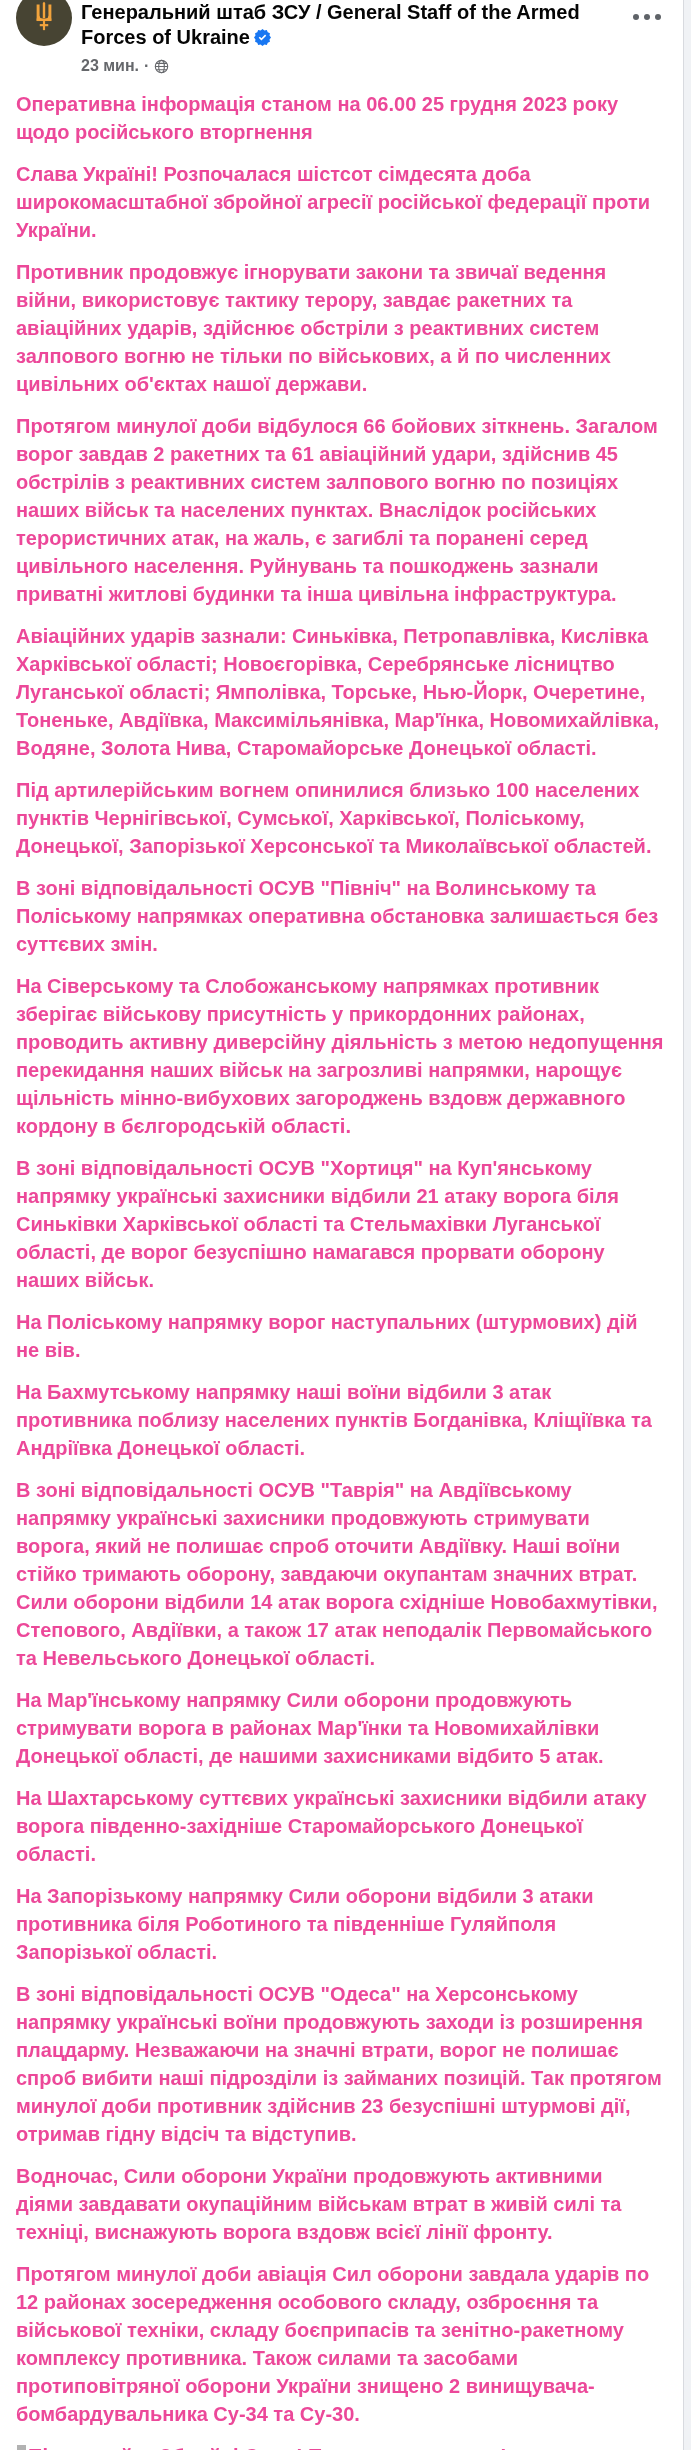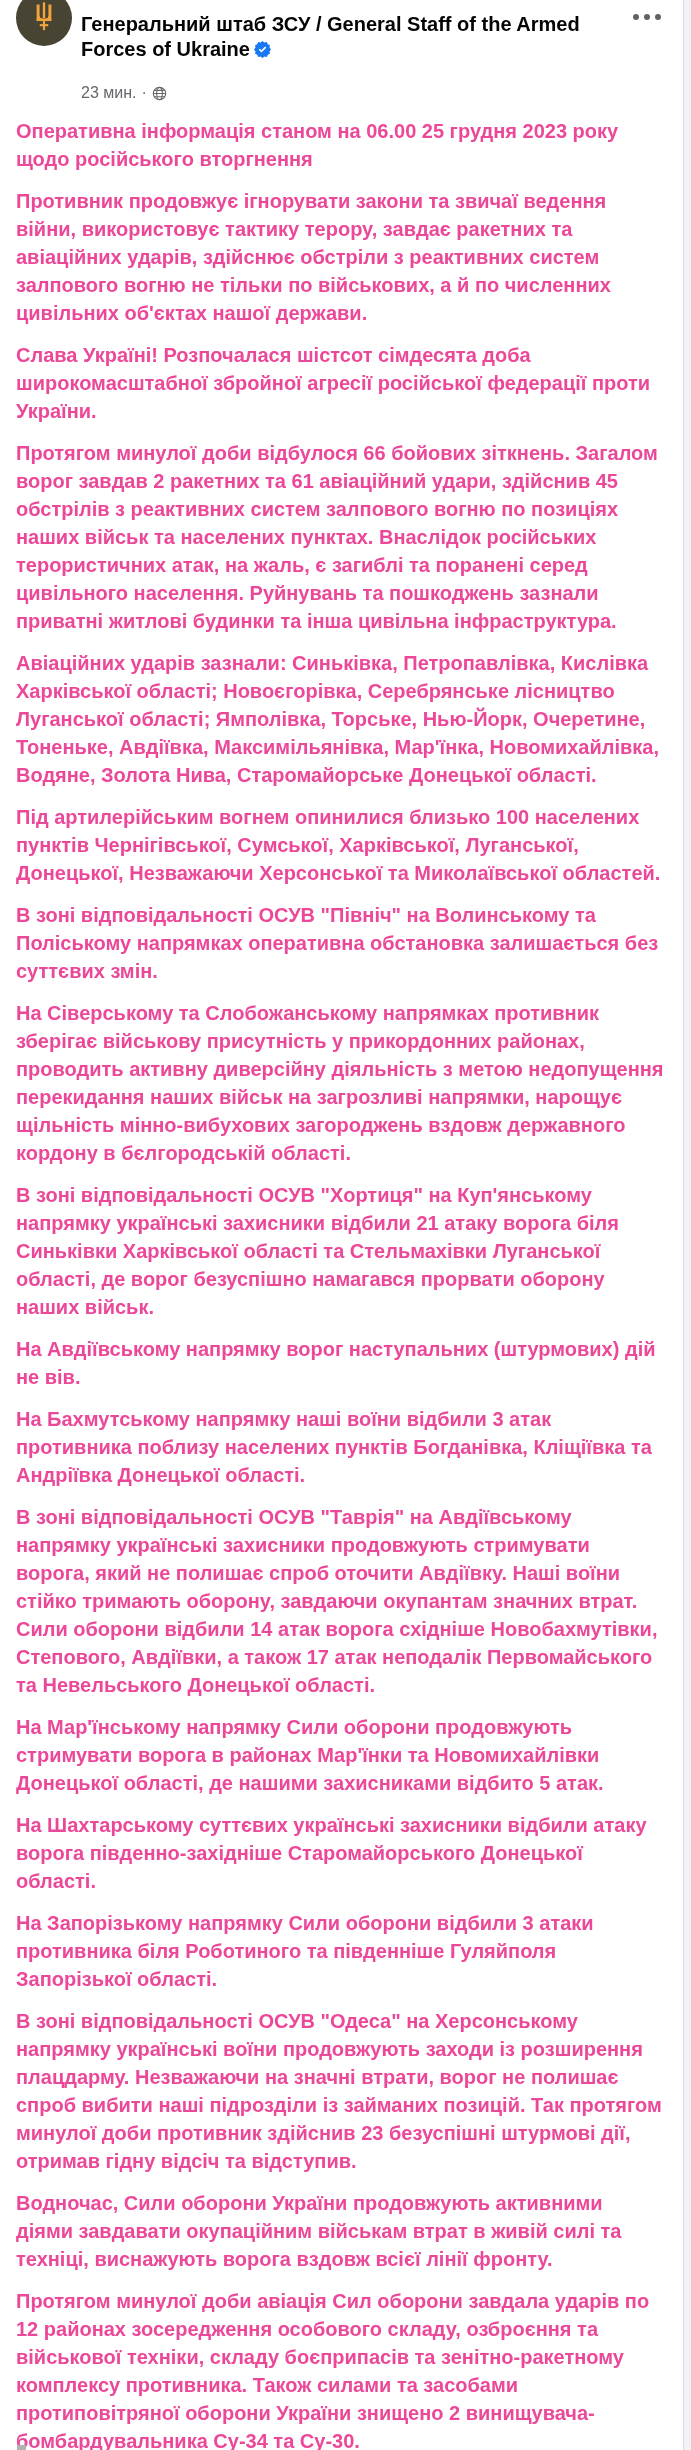--- a/index.html
+++ b/index.html
@@ -17,29 +17,29 @@
 
   
   .header { position:relative; display:flex; align-items:flex-start; }
   .avatar {
     flex:none; width:56px; height:56px; border-radius:50%;
     background:#474433; margin-top:-10px;
     display:flex; align-items:center; justify-content:center;
     cursor:pointer;
   }
   .avatar svg { margin-top:4px; }
-  .header-text { margin-left:9px; padding-top:12px; }
+  .header-text { margin-left:9px; padding-top:0; }
   .page-name {
     font-size:20px; font-weight:700; color:#050505; line-height:25px;
     max-width:500px; cursor:pointer;
   }
   .page-name .badge { display:inline-block; vertical-align:-2px; margin-left:4px; }
   .meta {
-    margin-top:20px; font-size:16px; color:#65676B;
-    display:flex; align-items:center; gap:5px;
+    margin-top:5px; font-size:16px; color:#65676B;
+    display:flex; align-items:center; gap:5px;font-weight:bold;
   }
   .menu {
     position:absolute; right:2px; top:8px; display:flex; gap:5px;
     padding:6px 2px; cursor:pointer;
   }
   .menu .dot { width:6px; height:6px; border-radius:50%; background:#5f6368; }
 
   
   .post { margin-top:15px; }
   .post p, .post .line {
@@ -99,29 +99,29 @@
 
     <div class="menu">
       <span class="dot"></span>
       <span class="dot"></span>
       <span class="dot"></span>
     </div>
   </div>
 
   <div class="post">
     <p>Оперативна інформація станом на 06.00 25 грудня 2023 року щодо російського вторгнення</p>
+    <p>Слава Україні! Розпочалася шістсот сімдесята доба широкомасштабної збройної агресії російської федерації проти України.</p>
     <p>Противник продовжує ігнорувати закони та звичаї ведення війни, використовує тактику терору, завдає ракетних та авіаційних ударів, здійснює обстріли з реактивних систем залпового вогню не тільки по військових, а й по численних цивільних об'єктах нашої держави.</p>
-    <p>Слава Україні! Розпочалася шістсот сімдесята доба широкомасштабної збройної агресії російської федерації проти України.</p>
     <p>Протягом минулої доби відбулося 66 бойових зіткнень. Загалом ворог завдав 2 ракетних та 61 авіаційний удари, здійснив 45 обстрілів з реактивних систем залпового вогню по позиціях наших військ та населених пунктах. Внаслідок російських терористичних атак, на жаль, є загиблі та поранені серед цивільного населення. Руйнувань та пошкоджень зазнали приватні житлові будинки та інша цивільна інфраструктура.</p>
     <p>Авіаційних ударів зазнали: Синьківка, Петропавлівка, Кислівка Харківської області; Новоєгорівка, Серебрянське лісництво Луганської області; Ямполівка, Торське, Нью-Йорк, Очеретине, Тоненьке, Авдіївка, Максимільянівка, Мар'їнка, Новомихайлівка, Водяне, Золота Нива, Старомайорське Донецької області.</p>
-    <p>Під артилерійським вогнем опинилися близько 100 населених пунктів Чернігівської, Сумської, Харківської, Луганської, Донецької, Незважаючи Херсонської та Миколаївської областей.</p>
+    <p>Під артилерійським вогнем опинилися близько 100 населених пунктів Чернігівської, Сумської, Харківської, Поліському, Донецької, Запорізької Херсонської та Миколаївської областей.</p>
     <p>В зоні відповідальності ОСУВ "Північ" на Волинському та Поліському напрямках оперативна обстановка залишається без суттєвих змін.</p>
     <p>На Сіверському та Слобожанському напрямках противник зберігає військову присутність у прикордонних районах, проводить активну диверсійну діяльність з метою недопущення перекидання наших військ на загрозливі напрямки, нарощує щільність мінно-вибухових загороджень вздовж державного кордону в бєлгородській області.</p>
     <p>В зоні відповідальності ОСУВ "Хортиця" на Куп'янському напрямку українські захисники відбили 21 атаку ворога біля Синьківки Харківської області та Стельмахівки Луганської області, де ворог безуспішно намагався прорвати оборону наших військ.</p>
-    <p>На Авдіївському напрямку ворог наступальних (штурмових) дій не вів.</p>
+    <p>На Поліському напрямку ворог наступальних (штурмових) дій не вів.</p>
     <p>На Бахмутському напрямку наші воїни відбили 3 атак противника поблизу населених пунктів Богданівка, Кліщіївка та Андріївка Донецької області.</p>
     <p>В зоні відповідальності ОСУВ "Таврія" на Авдіївському напрямку українські захисники продовжують стримувати ворога, який не полишає спроб оточити Авдіївку. Наші воїни стійко тримають оборону, завдаючи окупантам значних втрат. Сили оборони відбили 14 атак ворога східніше Новобахмутівки, Степового, Авдіївки, а також 17 атак неподалік Первомайського та Невельського Донецької області.</p>
     <p>На Мар'їнському напрямку Сили оборони продовжують стримувати ворога в районах Мар'їнки та Новомихайлівки Донецької області, де нашими захисниками відбито 5 атак.</p>
     <p>На Шахтарському суттєвих українські захисники відбили атаку ворога південно-західніше Старомайорського Донецької області.</p>
     <p>На Запорізькому напрямку Сили оборони відбили 3 атаки противника біля Роботиного та південніше Гуляйполя Запорізької області.</p>
     <p>В зоні відповідальності ОСУВ "Одеса" на Херсонському напрямку українські воїни продовжують заходи із розширення плацдарму. Незважаючи на значні втрати, ворог не полишає спроб вибити наші підрозділи із займаних позицій. Так протягом минулої доби противник здійснив 23 безуспішні штурмові дії, отримав гідну відсіч та відступив.</p>
     <p>Водночас, Сили оборони України продовжують активними діями завдавати окупаційним військам втрат в живій силі та техніці, виснажують ворога вздовж всієї лінії фронту.</p>
     <p>Протягом минулої доби авіація Сил оборони завдала ударів по 12 районах зосередження особового складу, озброєння та військової техніки, складу боєприпасів та зенітно-ракетному комплексу противника. Також силами та засобами протиповітряної оборони України знищено 2 винищувача-бомбардувальника Су-34 та Су-30.</p>
     <div class="closing">
       <div class="line">Підтримуйте Збройні Сили! Переможемо разом!</div>

